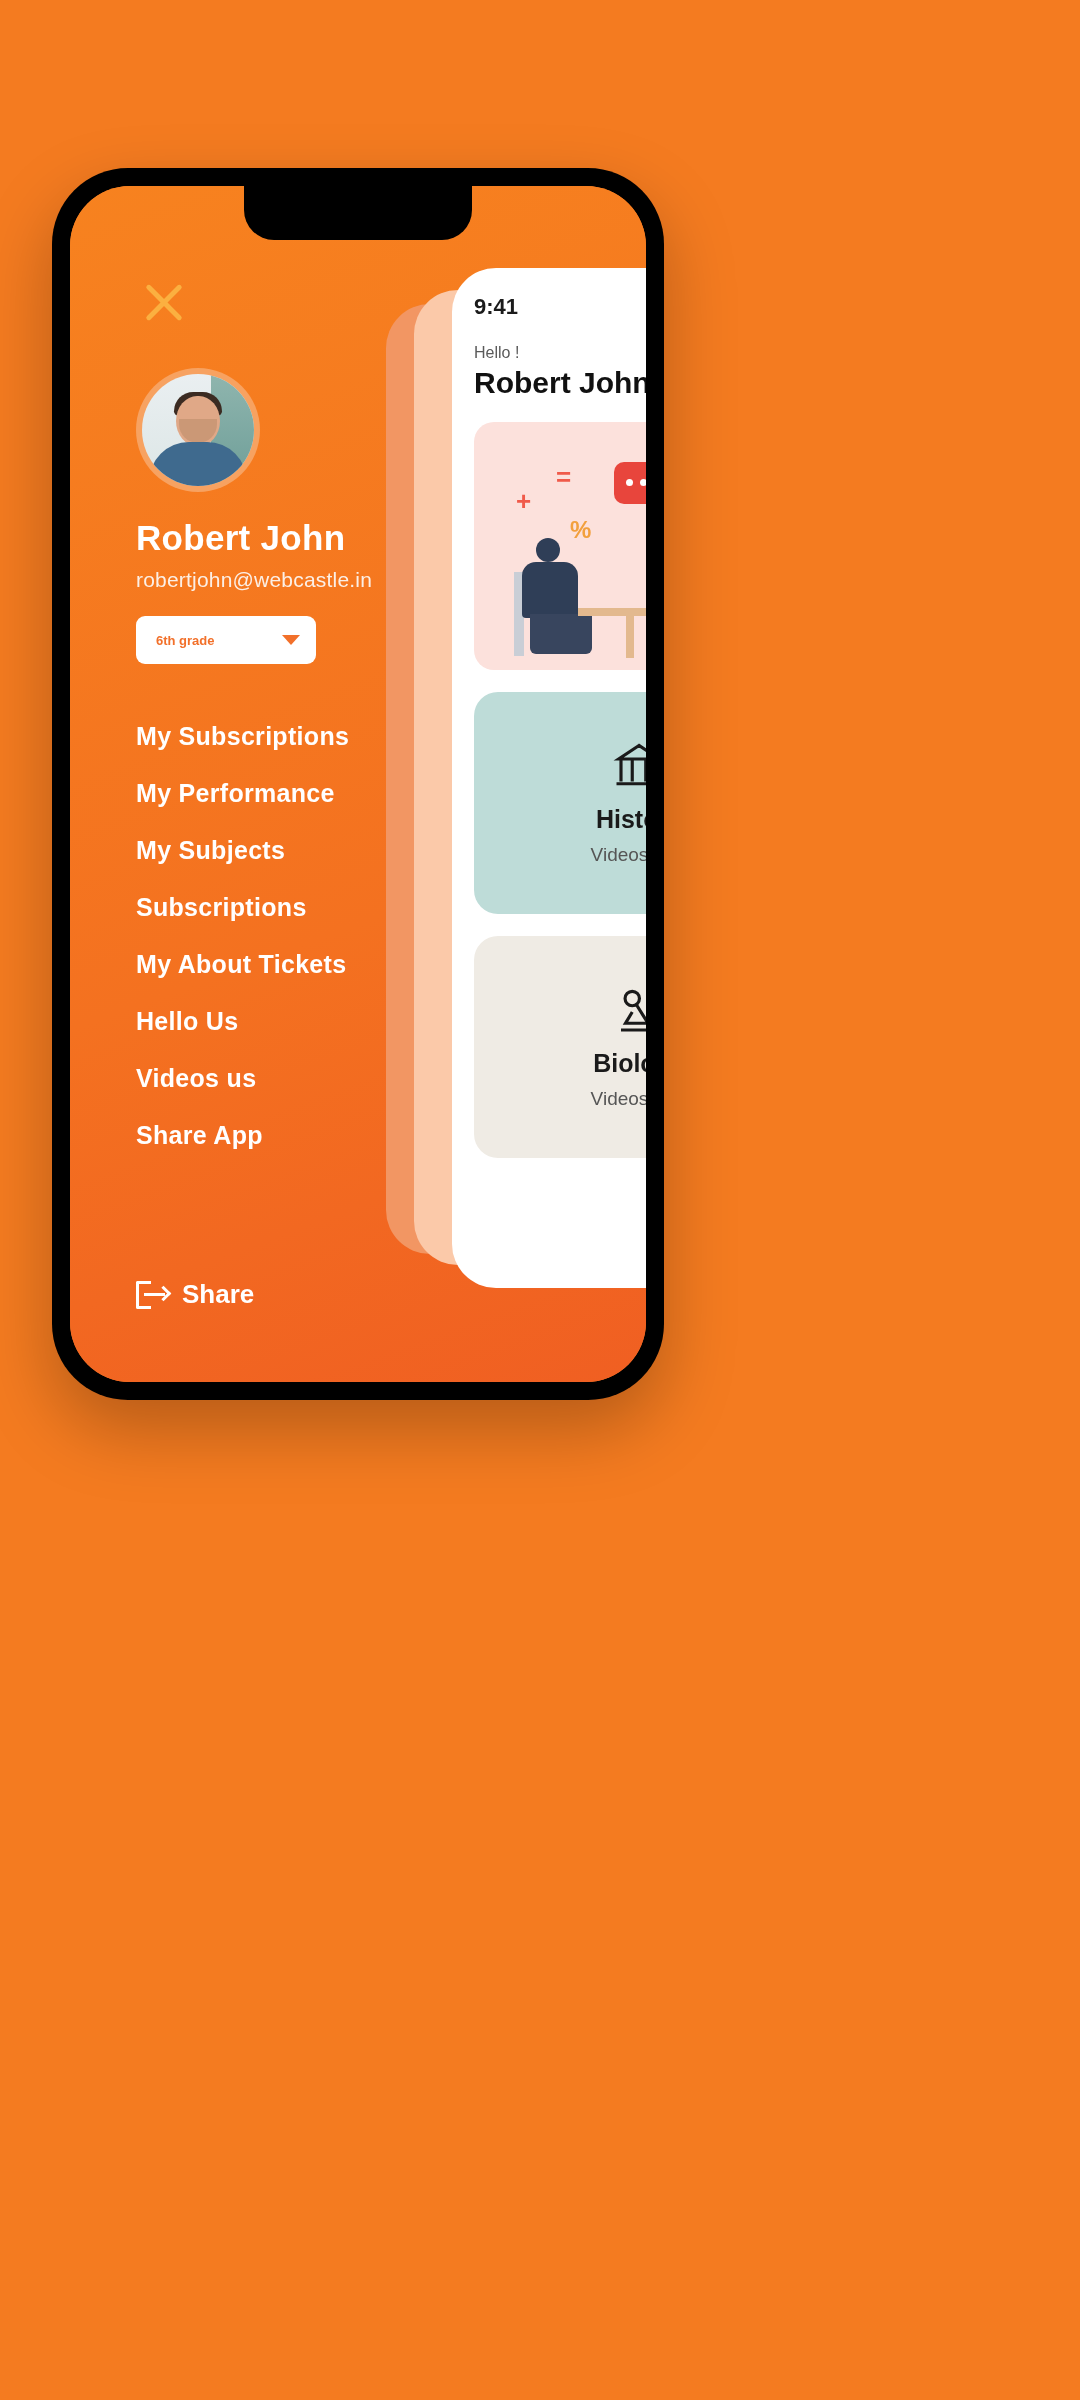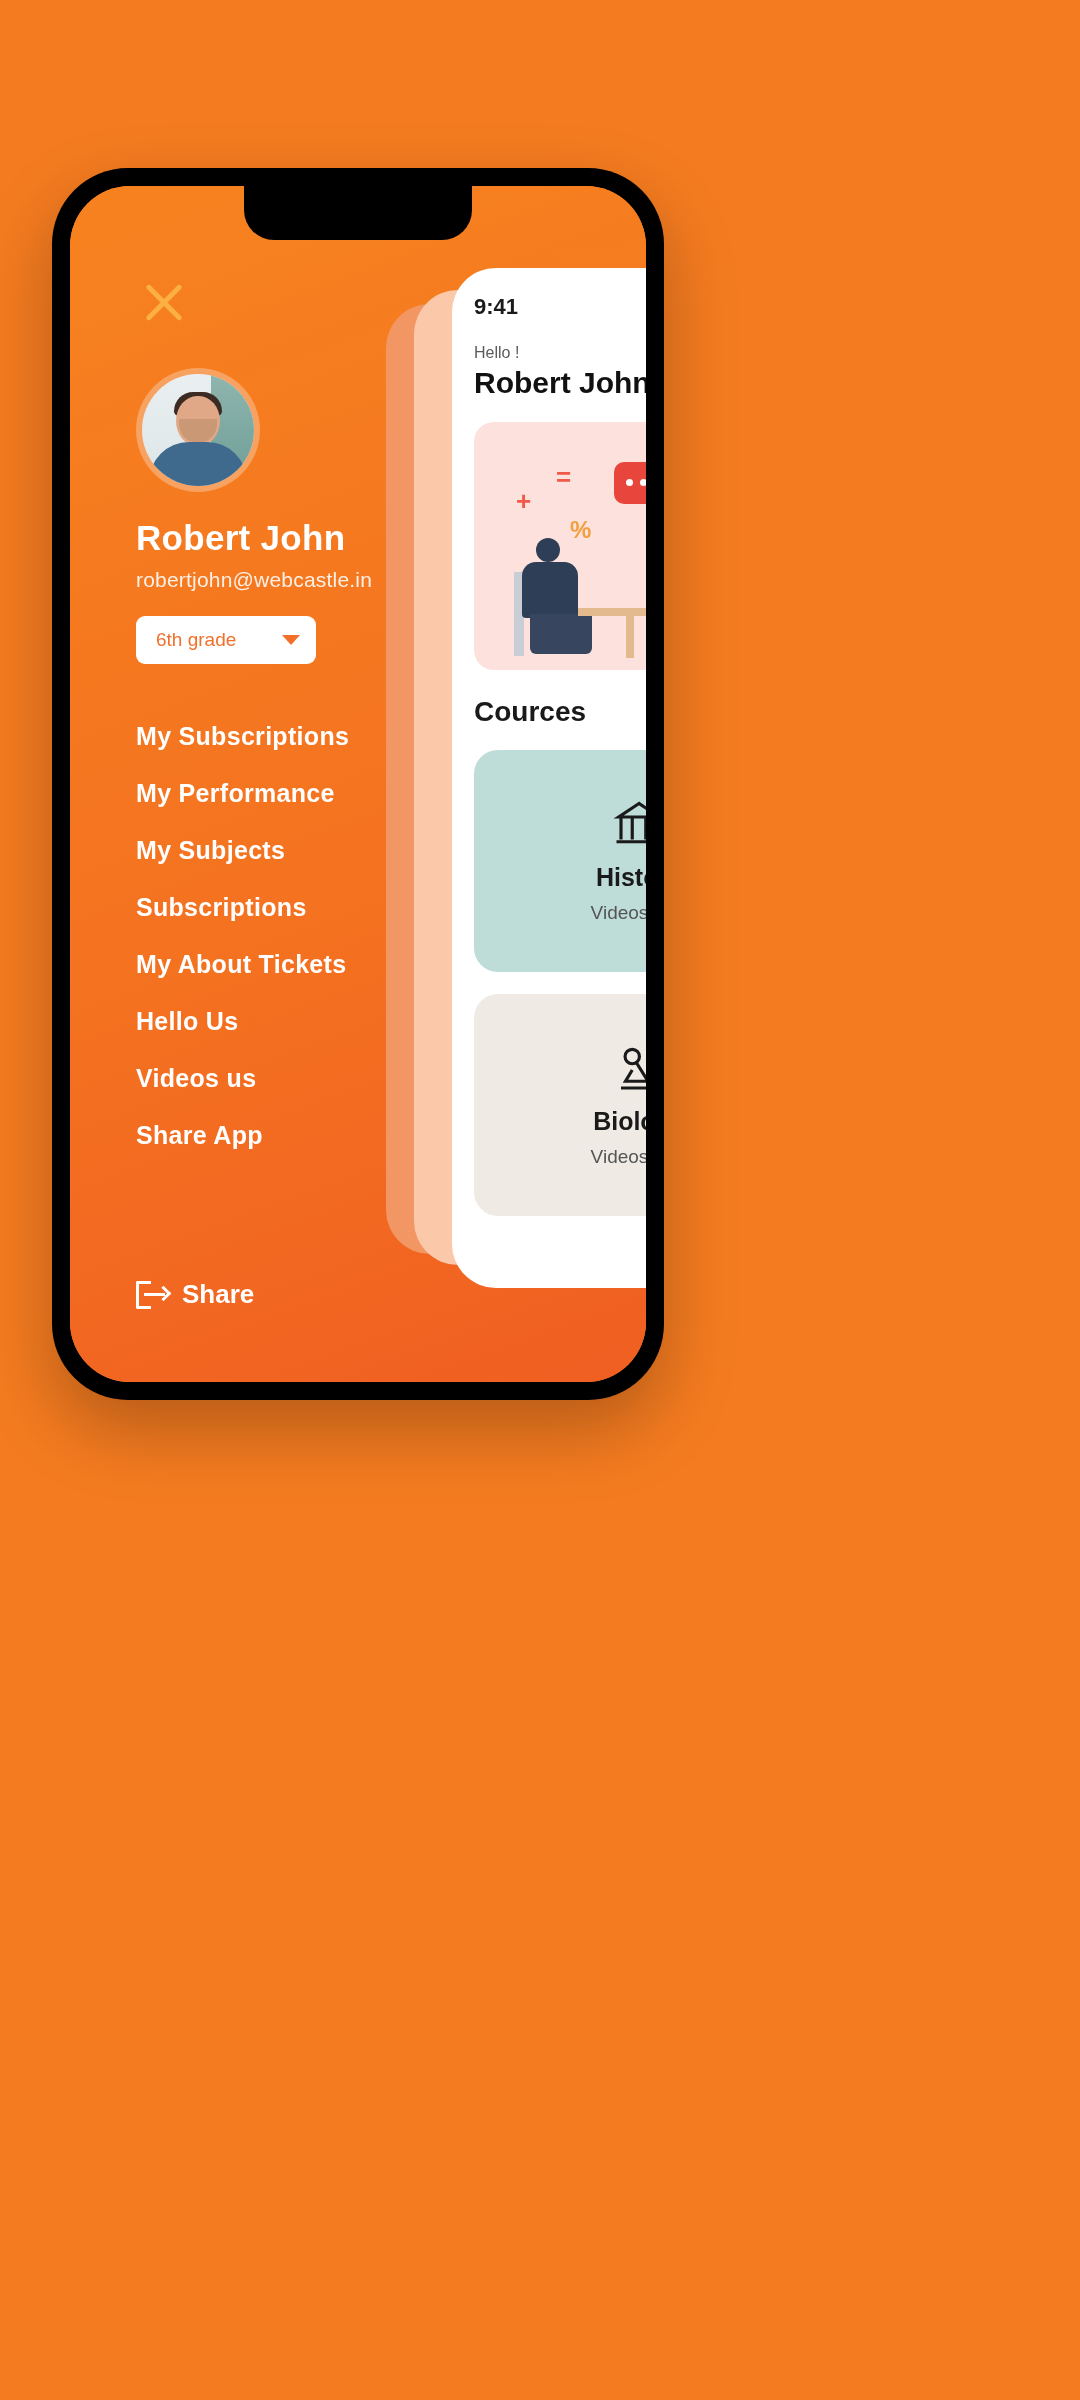--- a/index.html
+++ b/index.html
@@ -73,21 +73,21 @@
   }
   #user-email {
     margin-top: 10px; color: #FCEFE6; font-size: 21px; letter-spacing: .2px;
   }
 
   #grade-select {
     margin-top: 24px; width: 180px; height: 48px; background: #fff;
     border-radius: 9px; display: flex; align-items: center;
     justify-content: space-between; padding: 0 16px 0 20px; cursor: pointer;
   }
-  #grade-select .lbl { color: #F2702A; font-size: 19px; font-weight: normal; }
+  #grade-select .lbl { color: #F2702A; font-size: 13px; font-weight: bold; }
   .caret { width: 0; height: 0; border-left: 9px solid transparent;
     border-right: 9px solid transparent; border-top: 10px solid #F2702A; }
 
   #menu-list { margin-top: 58px; }
   .menu-item {
     color: #fff; font-size: 25px; font-weight: bold;
     margin-bottom: 28px; letter-spacing: .3px; cursor: pointer; width: 300px;
   }
 
   #logout-row {
@@ -234,21 +234,20 @@
             <span class="b-chair"></span>
             <span class="b-person-head"></span>
             <span class="b-person-body"></span>
             <span class="b-legs"></span>
             <span class="b-desk"></span>
             <span class="b-desk-leg"></span>
             <span class="b-lamp"></span>
 
           </div>
 
-          <div id="courses-title">Cources</div>
 
           <div class="course-card" id="card-history" style="background: rgb(190, 220, 216);">
             <svg class="course-icon" viewBox="0 0 24 24" fill="none" stroke="#1A1A1A" stroke-width="1.4">
               <path d="M3 8h18M4 8v10M9 8v10M15 8v10M20 8v10M2 19h20M12 2 3 8h18z"></path>
             </svg>
             <div class="course-name">History</div>
             <div class="course-meta">Videos (13)</div>
           </div>
 
           <div class="course-card" id="card-biology" style="background: rgb(239, 235, 228);">

